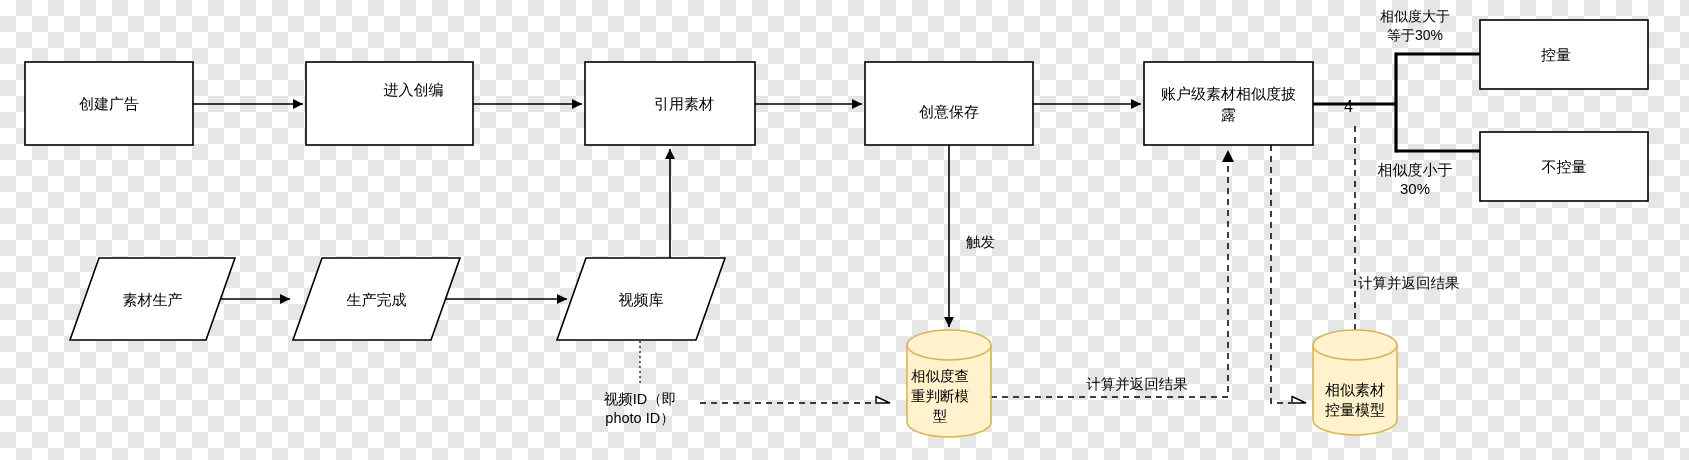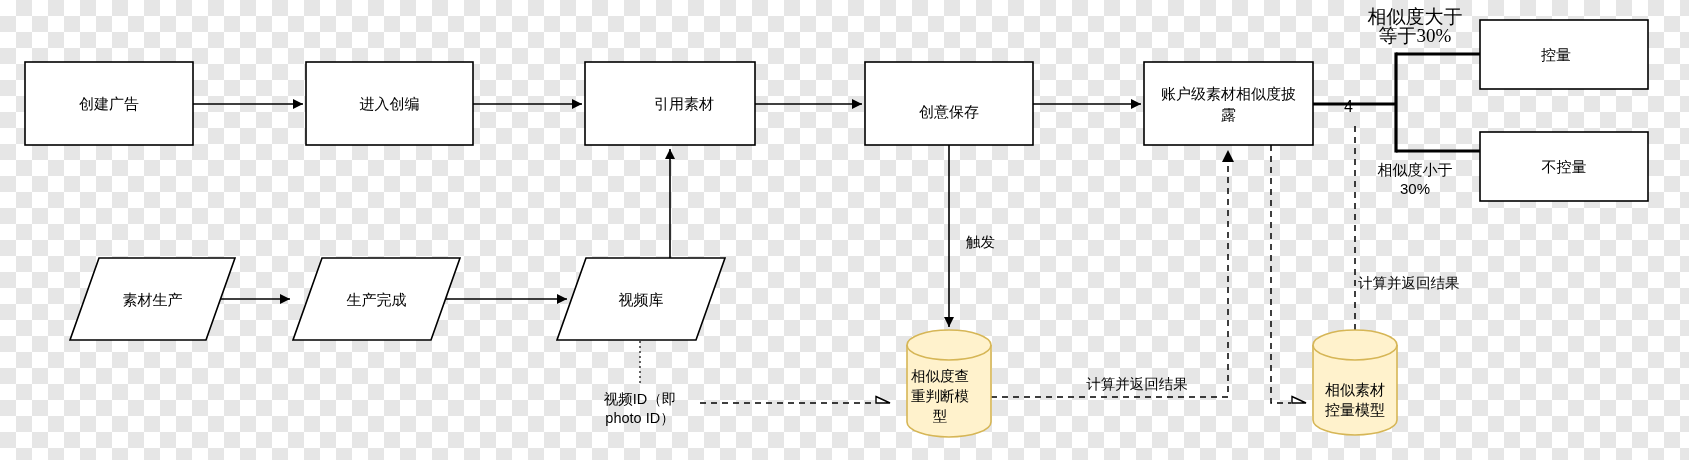--- a/index.html
+++ b/index.html
@@ -88,40 +88,40 @@
 
     <g fill="#fff2cc" stroke="#d6b656" stroke-width="1.6">
       <path d="M907,345 V422 a42,15 0 0 0 84,0 V345"></path>
       <ellipse cx="949" cy="345" rx="42" ry="15"></ellipse>
       <path d="M1313,345 V420 a42,15 0 0 0 84,0 V345"></path>
       <ellipse cx="1355" cy="345" rx="42" ry="15"></ellipse>
     </g>
   </svg>
 
   <div class="label" style="left:25px;top:62px;width:168px;height:83px;">创建广告</div>
-  <div class="label" style="left:306px;top:62px;width:167px;height:83px;">进入创编</div>
+  <div class="label" style="left:306px;top:48px;width:167px;height:83px;padding-left:24px;">进入创编</div>
   <div class="label" style="left:585px;top:62px;width:198px;height:83px;">引用素材</div>
   <div class="label" style="left:865px;top:62px;width:168px;height:99px;text-align:center;">创意保存</div>
   <div class="label" style="left:1144px;top:62px;width:169px;height:83px;">账户级素材相似度披
 露</div>
   <div class="label" style="left:1480px;top:20px;width:152px;height:69px;">控量</div>
   <div class="label" style="left:1480px;top:132px;width:168px;height:69px;border-radius:19px;">不控量</div>
   <div class="label" style="left:70px;top:258px;width:165px;height:82px;">素材生产</div>
   <div class="label" style="left:293px;top:258px;width:167px;height:82px;">生产完成</div>
   <div class="label" style="left:557px;top:258px;width:168px;height:82px;">视频库</div>
   <div class="label" style="left:909px;top:363px;width:62px;height:66px;line-height:20px;font-size:14.5px;">相似度查
 重判断模
 型</div>
   <div class="label" style="left:1315px;top:378px;width:80px;height:44px;line-height:20px;font-size:15px;">相似素材
 控量模型</div>
 
   <div class="edge-label" style="left:958px;top:233px;margin-left:8px;">触发</div>
   <div class="edge-label" style="left:588px;top:381px;width:104px;margin-top:9px;">视频ID（即
 photo ID）</div>
   <div class="edge-label" style="left:1072px;top:375px;width:130px;">计算并返回结果</div>
   <div class="edge-label" style="left:1358px;top:274px;width:130px;text-align:left;">计算并返回结果</div>
-  <div class="edge-label" style="left:1365px;top:7px;width:100px;font-size:19px;font-family:Liberation Serif, serif;">相似度大于
+  <div class="edge-label" style="left:1365px;top:7px;width:100px;font-size:14px;">相似度大于
 等于30%</div>
   <div class="edge-label" style="left:1365px;top:160px;width:100px;font-size:15px;">相似度小于
 30%</div>
   <div class="edge-label" style="left:1344px;top:97px;font-size:16px;">4</div>
 
 </div>
 
 </body></html>

